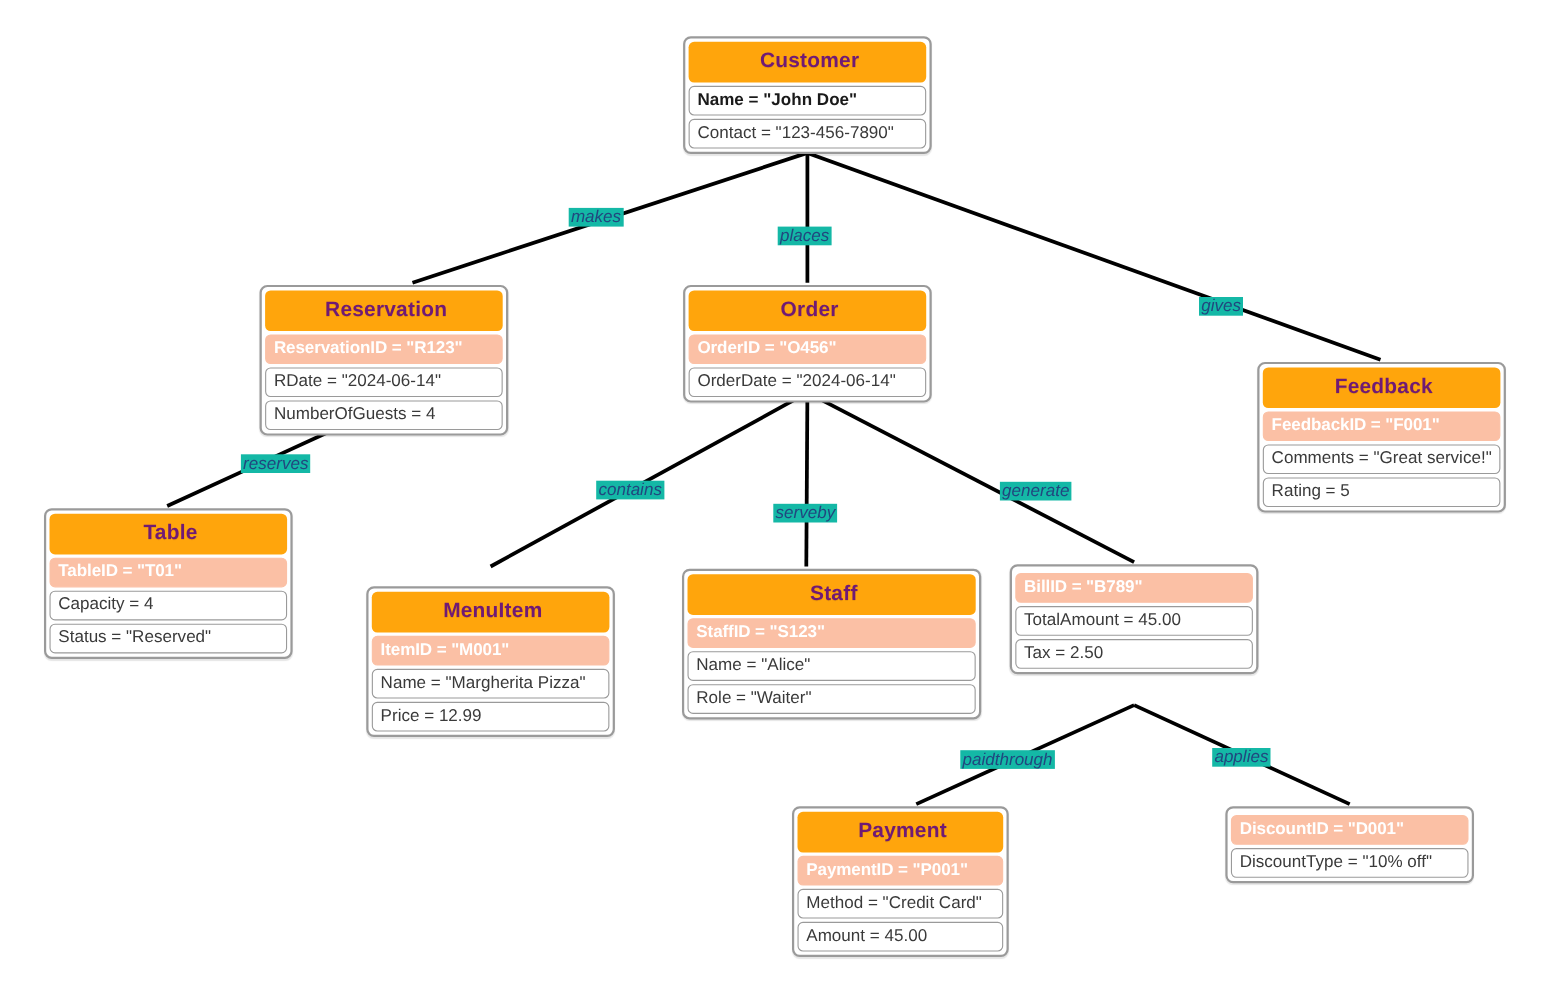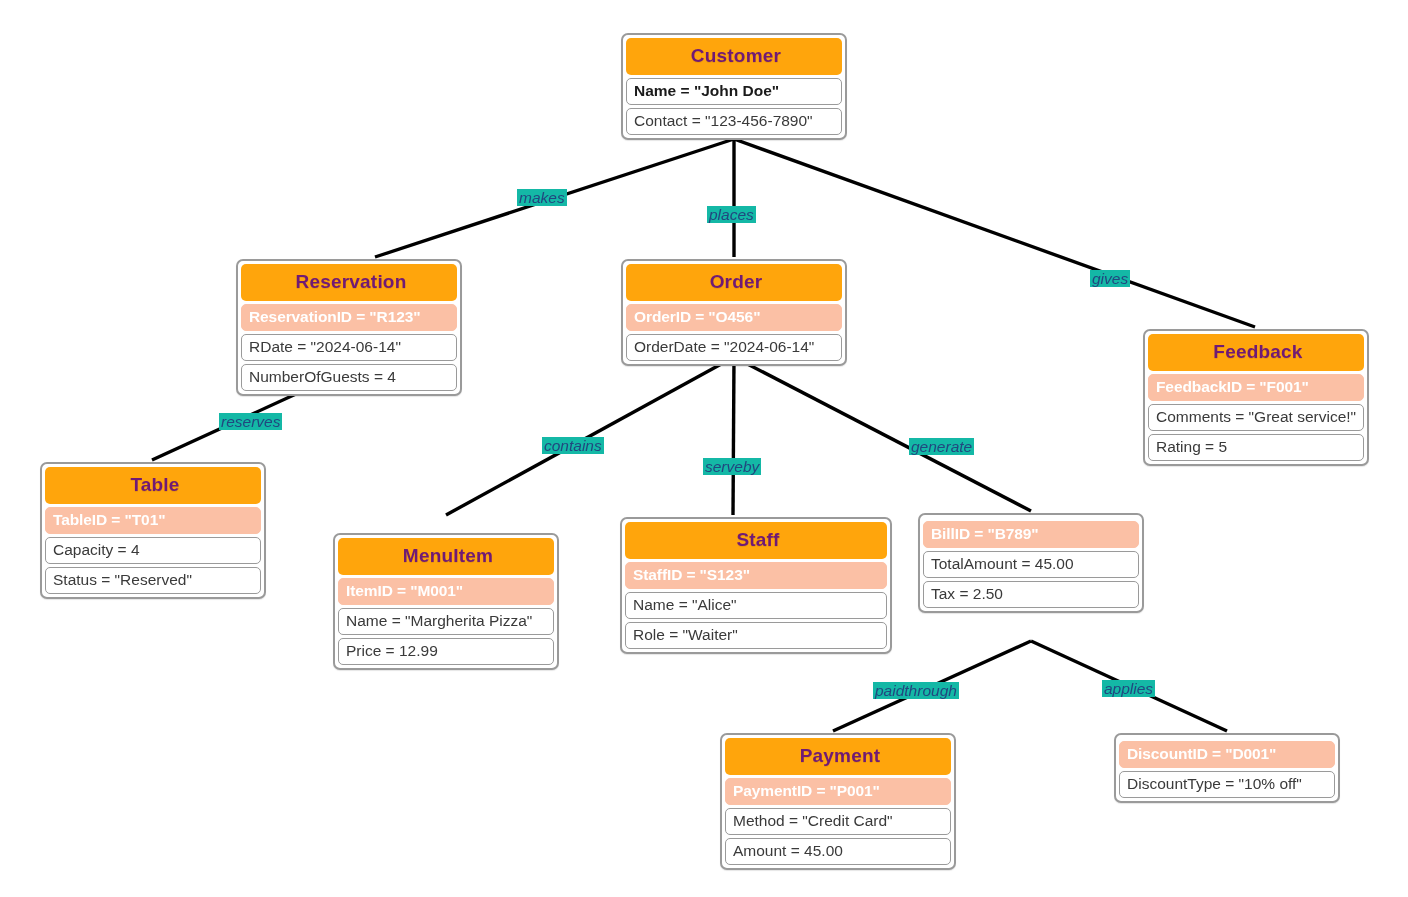--- a/index.html
+++ b/index.html
@@ -137,21 +137,21 @@
         <div class="entity-header">Staff</div>
         <div class="attr key">StaffID = "S123"</div>
         <div class="attr">Name = "Alice"</div>
         <div class="attr">Role = "Waiter"</div>
       </div>
       <div class="entity" style="left: 918px; top: 513px; width: 226px;">
         <div class="attr key">BillID = "B789"</div>
         <div class="attr">TotalAmount = 45.00</div>
         <div class="attr">Tax = 2.50</div>
       </div>
-      <div class="entity" style="left: 720px; top: 733px; width: 236px;">
+      <div class="entity" style="left: 720px; top: 733px; width: 197px;">
         <div class="entity-header">Payment</div>
         <div class="attr key">PaymentID = "P001"</div>
         <div class="attr">Method = "Credit Card"</div>
         <div class="attr">Amount = 45.00</div>
       </div>
       <div class="entity" style="left: 1114px; top: 733px; width: 226px;">
         <div class="attr key">DiscountID = "D001"</div>
         <div class="attr">DiscountType = "10% off"</div>
       </div>
     </div>

